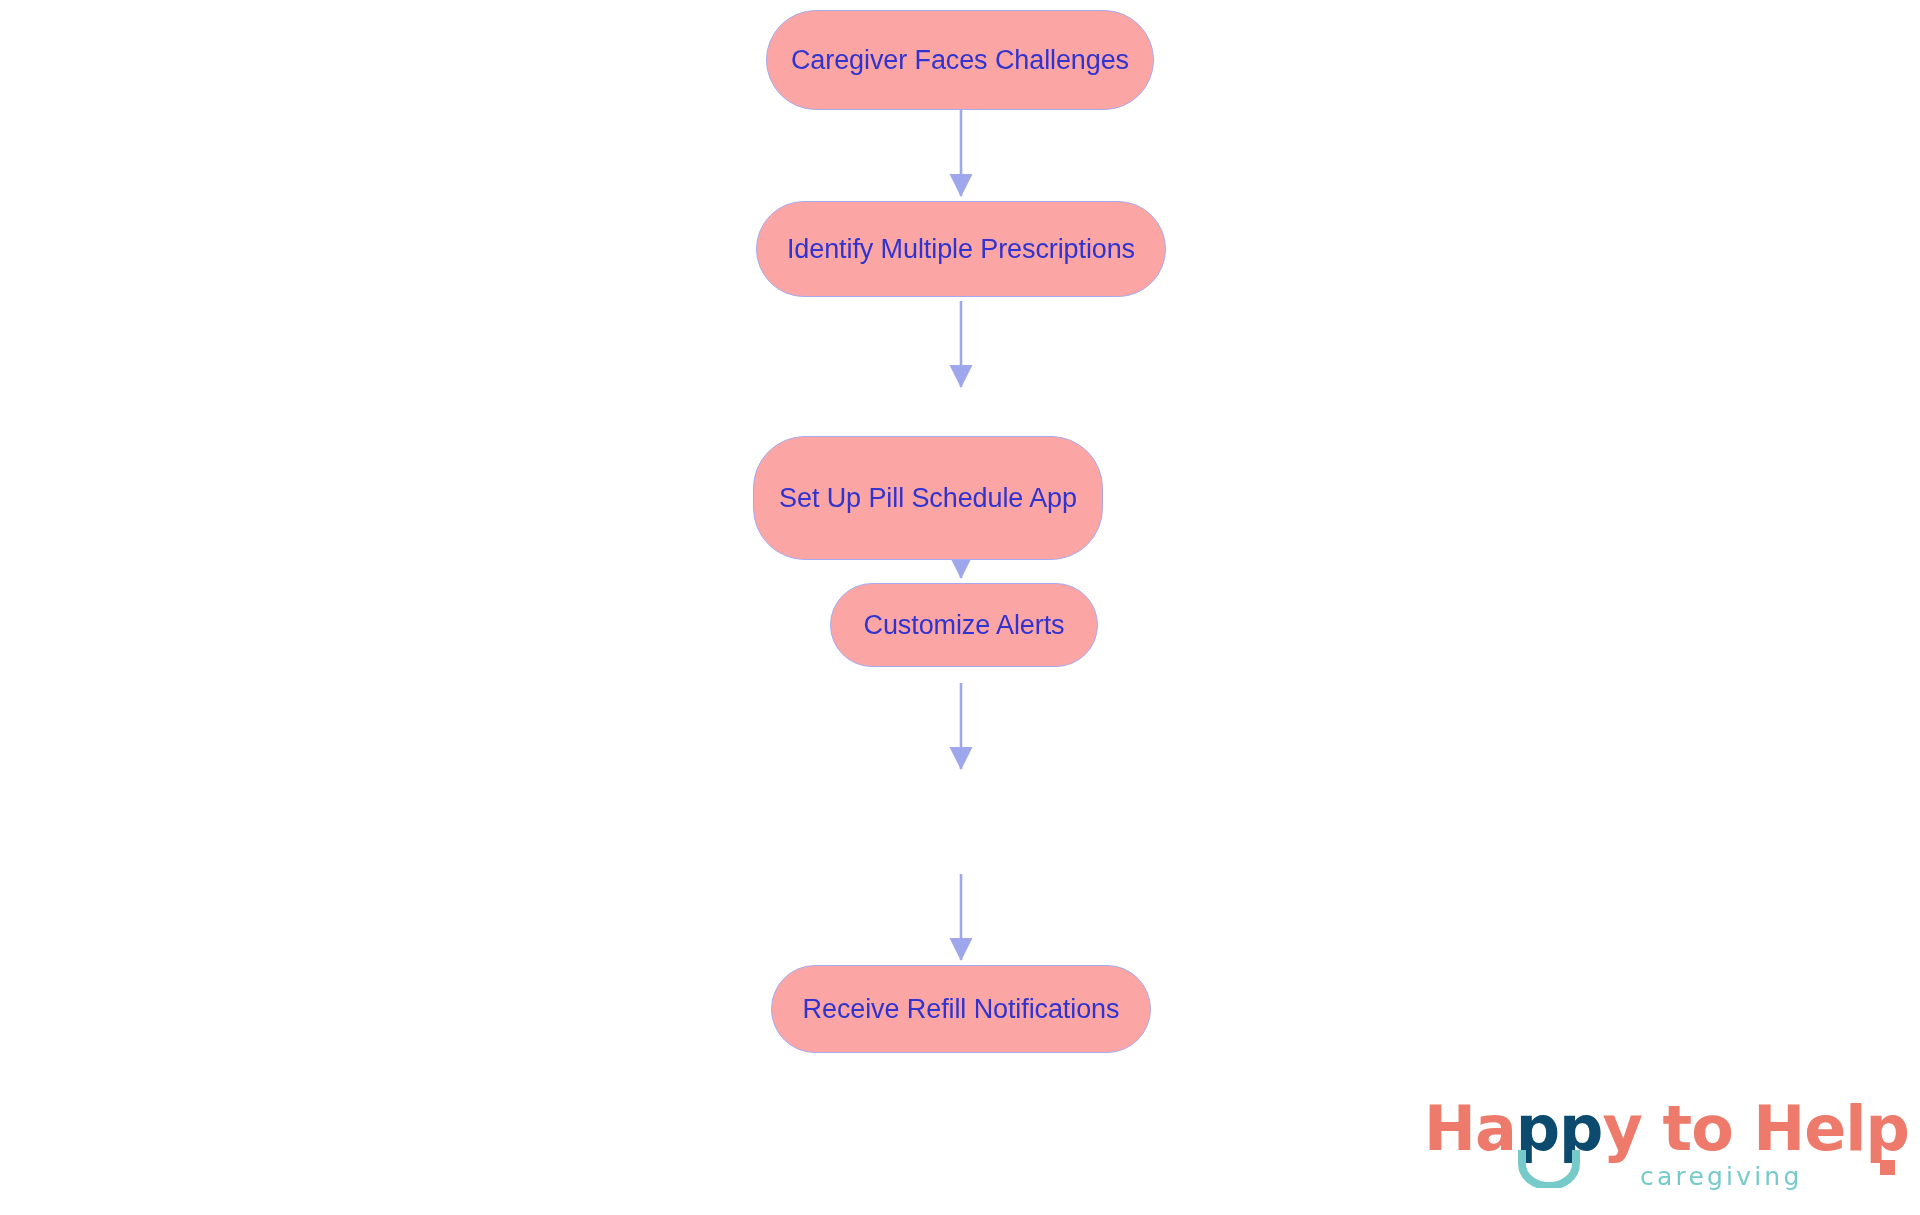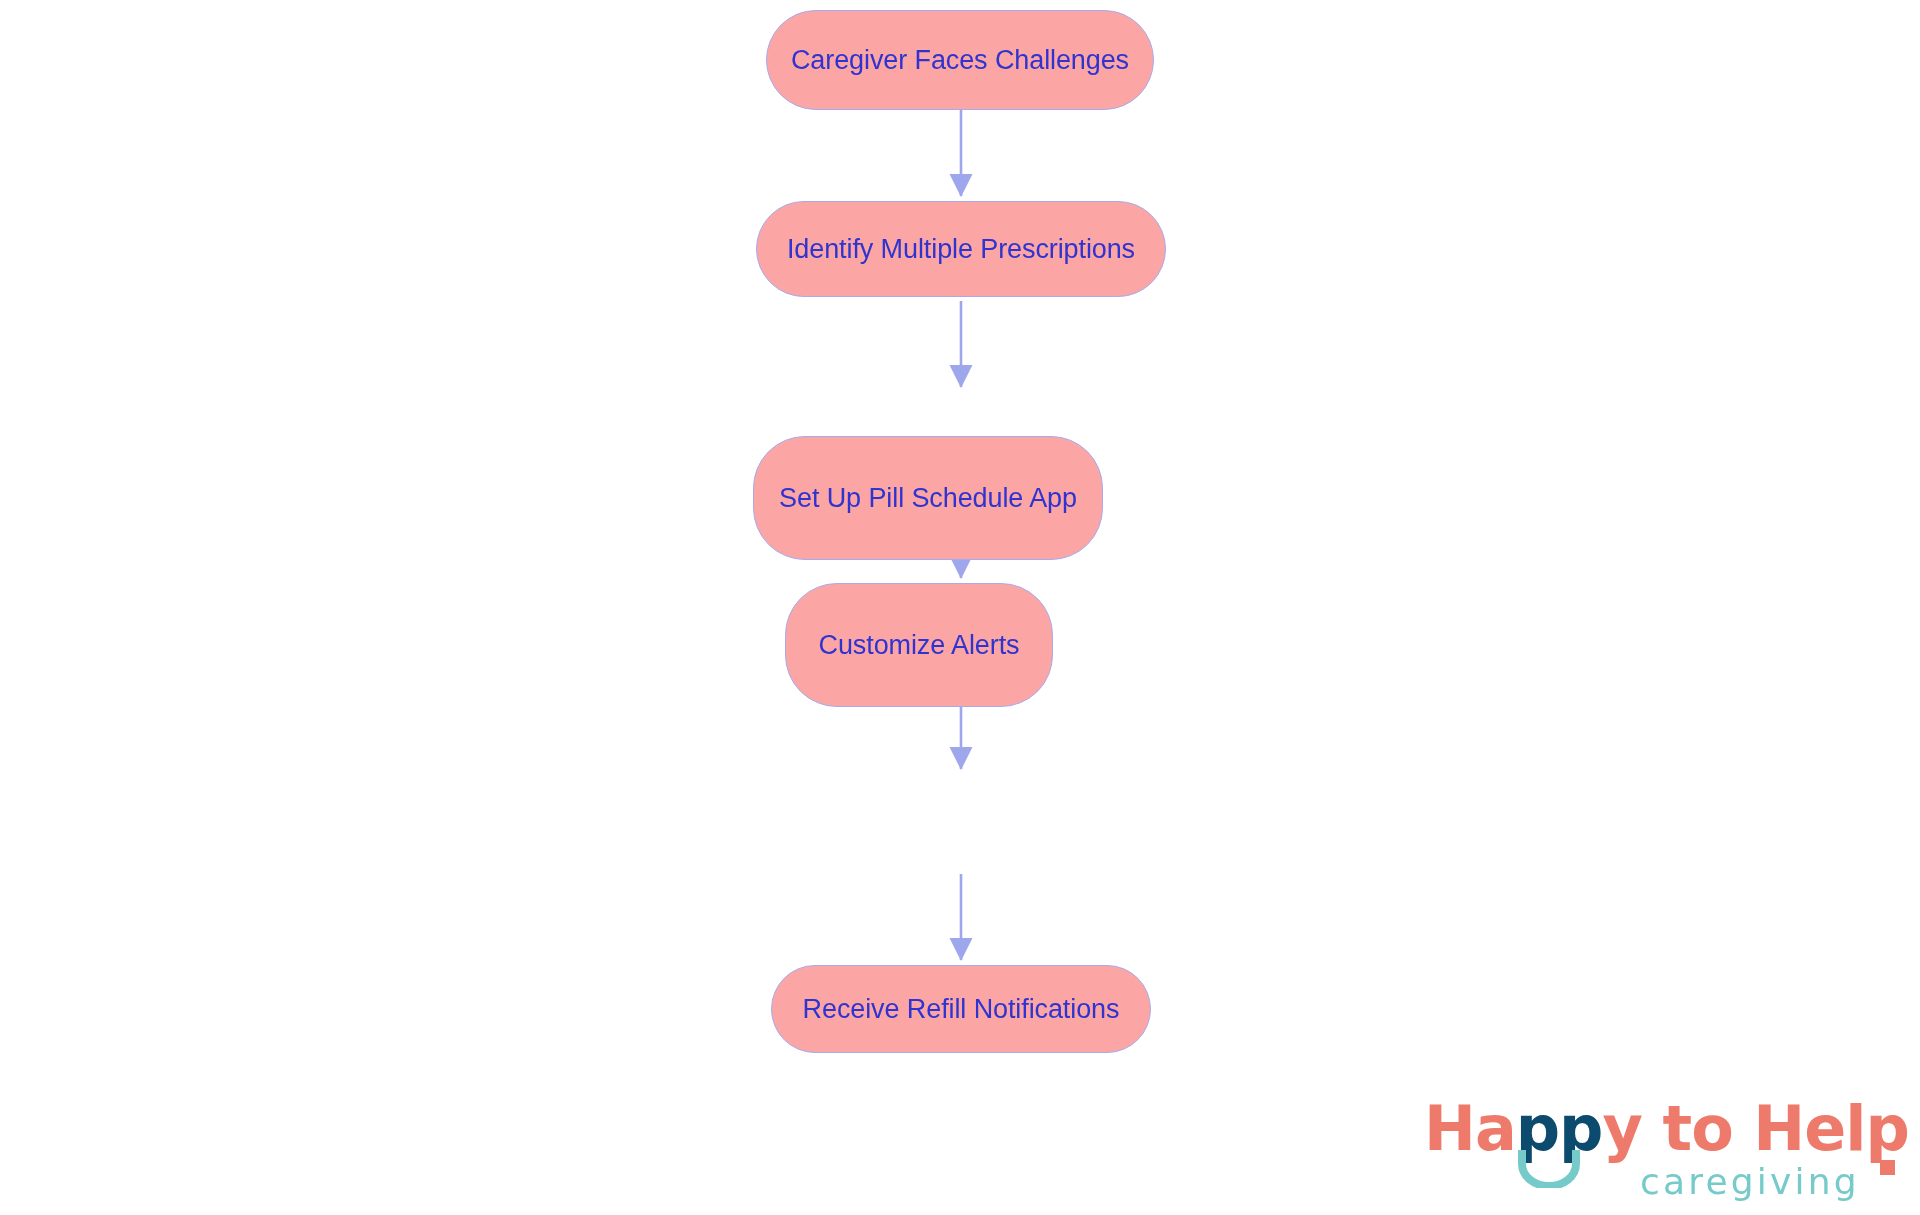--- a/index.html
+++ b/index.html
@@ -85,21 +85,21 @@
     width: 62px;
     height: 40px;
   }
 
   .logo-sub {
     position: absolute;
     left: 216px;
     top: 66px;
     color: #76cbca;
     font-family: "DejaVu Sans", sans-serif;
-    font-size: 36px;
+    font-size: 25px;
     font-weight: 400;
     letter-spacing: 3.2px;
     line-height: 1;
     white-space: nowrap;
   }
   .logo-dot {
     position: absolute;
     left: 456px;
     top: 62px;
     width: 15px;
@@ -132,21 +132,21 @@
   </div>
 
   <div class="flow-node" style="left:756px; top:201px; width:410px; height:96px;">
     <span class="node-label">Identify Multiple Prescriptions</span>
   </div>
 
   <div class="flow-node" style="left:753px; top:392px; width:350px; height:124px;margin-top:44px;">
     <span class="node-label">Set Up Pill Schedule App</span>
   </div>
 
-  <div class="flow-node" style="left:785px; top:583px; width:268px; height:124px;text-align:center;">
+  <div class="flow-node" style="left:830px; top:583px; width:268px; height:84px;text-align:center;">
     <span class="node-label">Customize Alerts</span>
   </div>
 
 
   <div class="flow-node" style="left:771px; top:965px; width:380px; height:88px;">
     <span class="node-label">Receive Refill Notifications</span>
   </div>
 
   <div id="brand-logo">
     <div class="logo-wordmark"><span class="logo-coral">Ha</span><span class="logo-teal">pp</span><span class="logo-coral">y</span><span class="logo-coral"> to Help</span></div>

